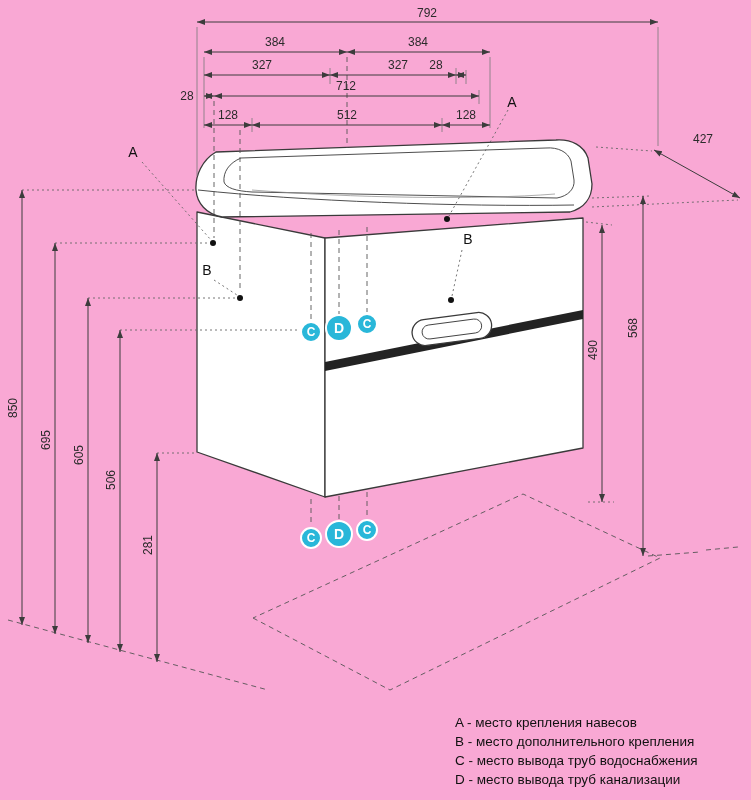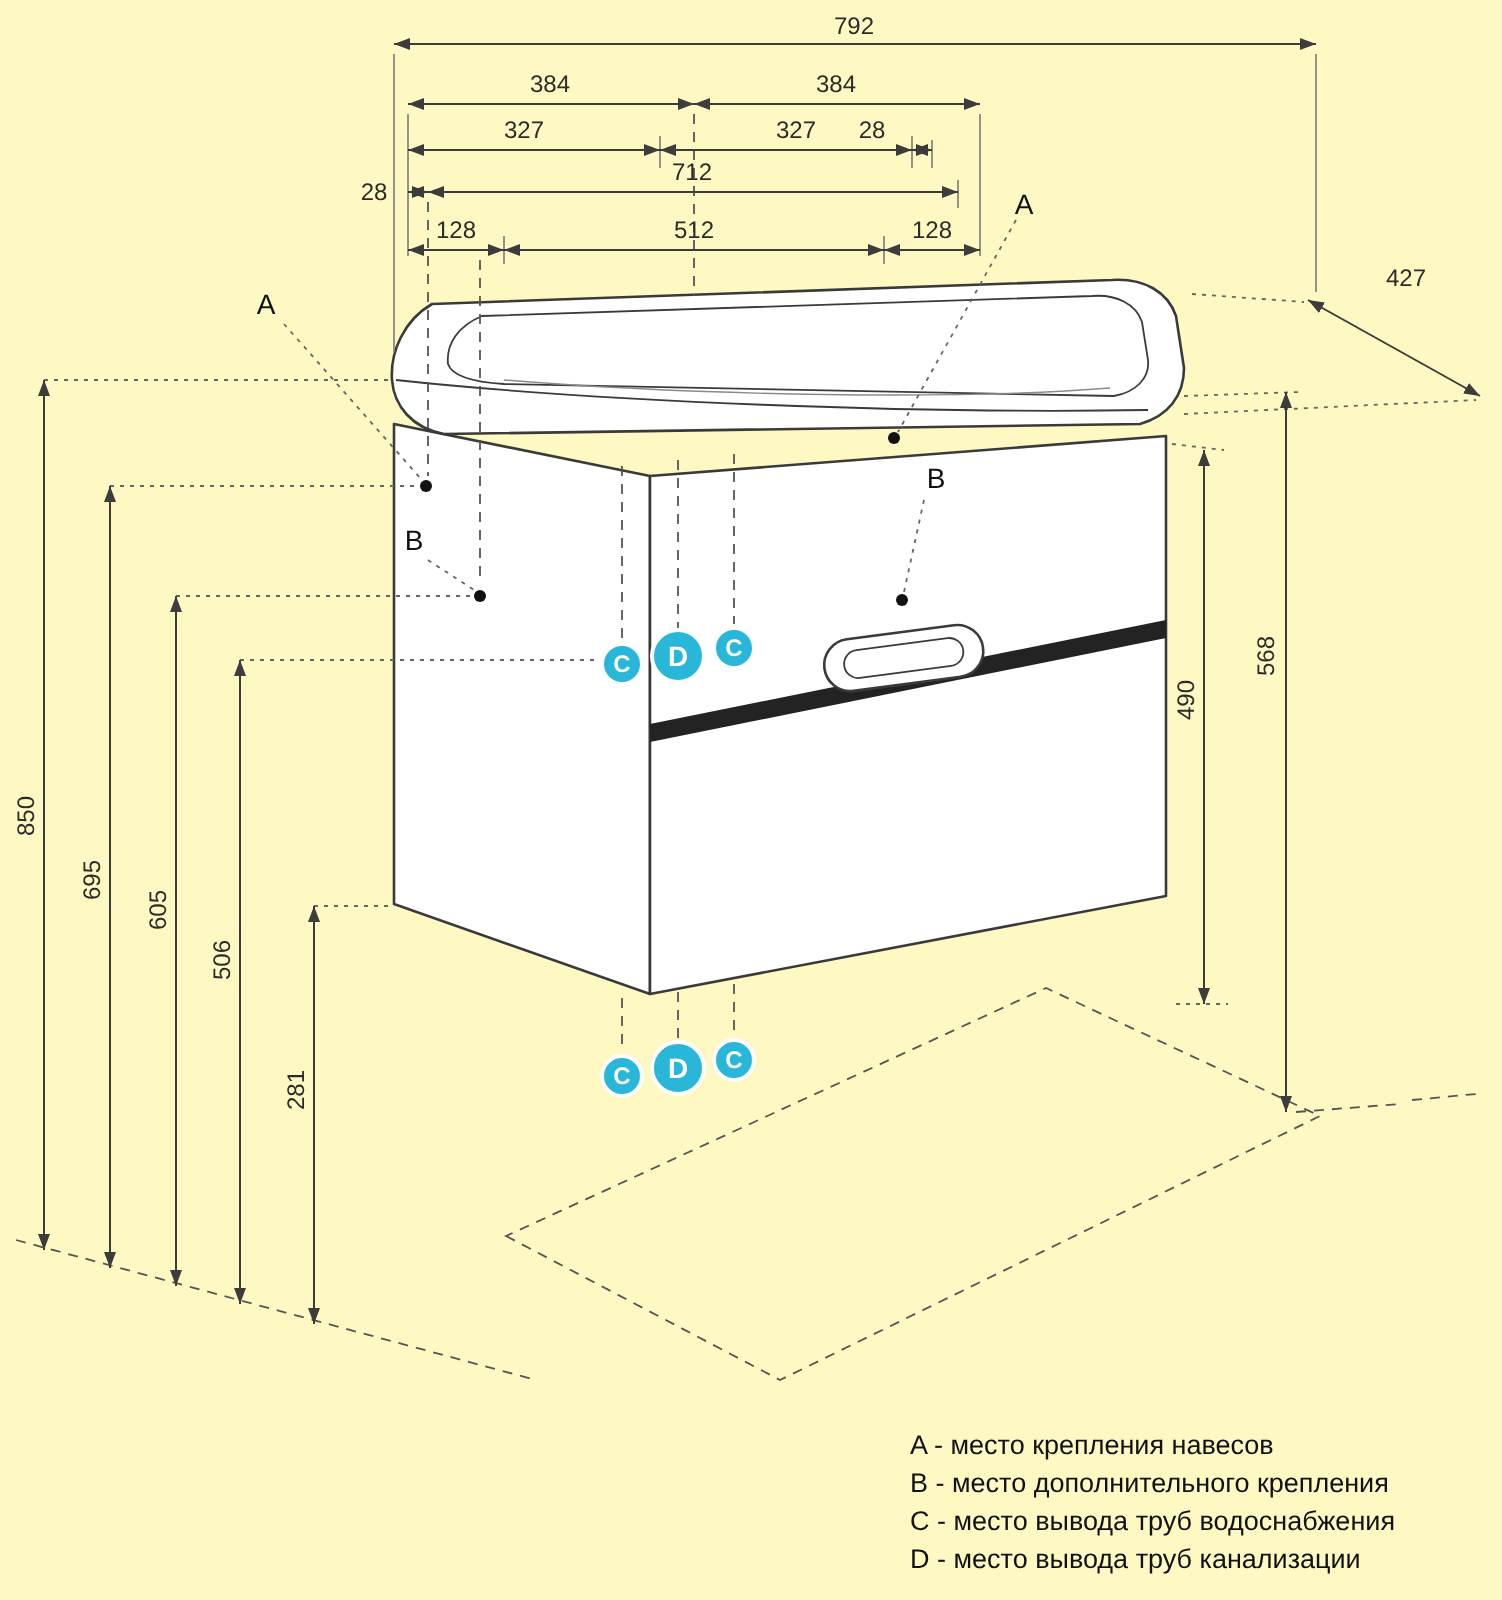--- a/index.html
+++ b/index.html
@@ -1,16 +1,16 @@
 <!DOCTYPE html>
 <html><head>
 <meta charset="utf-8">
 <style>
   html,body{margin:0;padding:0;background:#ffffff;}
-  .page{position:relative;width:751px;height:800px;background:#fef9c3;overflow:hidden;
+  .page{position:relative;width:751px;height:800px;background:#f9a8d4;overflow:hidden;
         font-family:"Liberation Sans", sans-serif;}
   svg{display:block;}
   svg text{font-family:"Liberation Sans", sans-serif;fill:#222;}
   .num{font-size:12px;text-anchor:middle;fill:#2b2b2b;}
   .ab{font-size:14px;text-anchor:middle;fill:#111;}
   .mletter{font-size:12px;font-weight:bold;fill:#fff;text-anchor:middle;}
   .mletterD{font-size:14px;font-weight:bold;fill:#fff;text-anchor:middle;}
   .legendtext{font-size:13.5px;fill:#111;}
   .dim{stroke:#3c3c3c;stroke-width:1;fill:none;}
   .ext{stroke:#7a7a7a;stroke-width:0.8;fill:none;}

